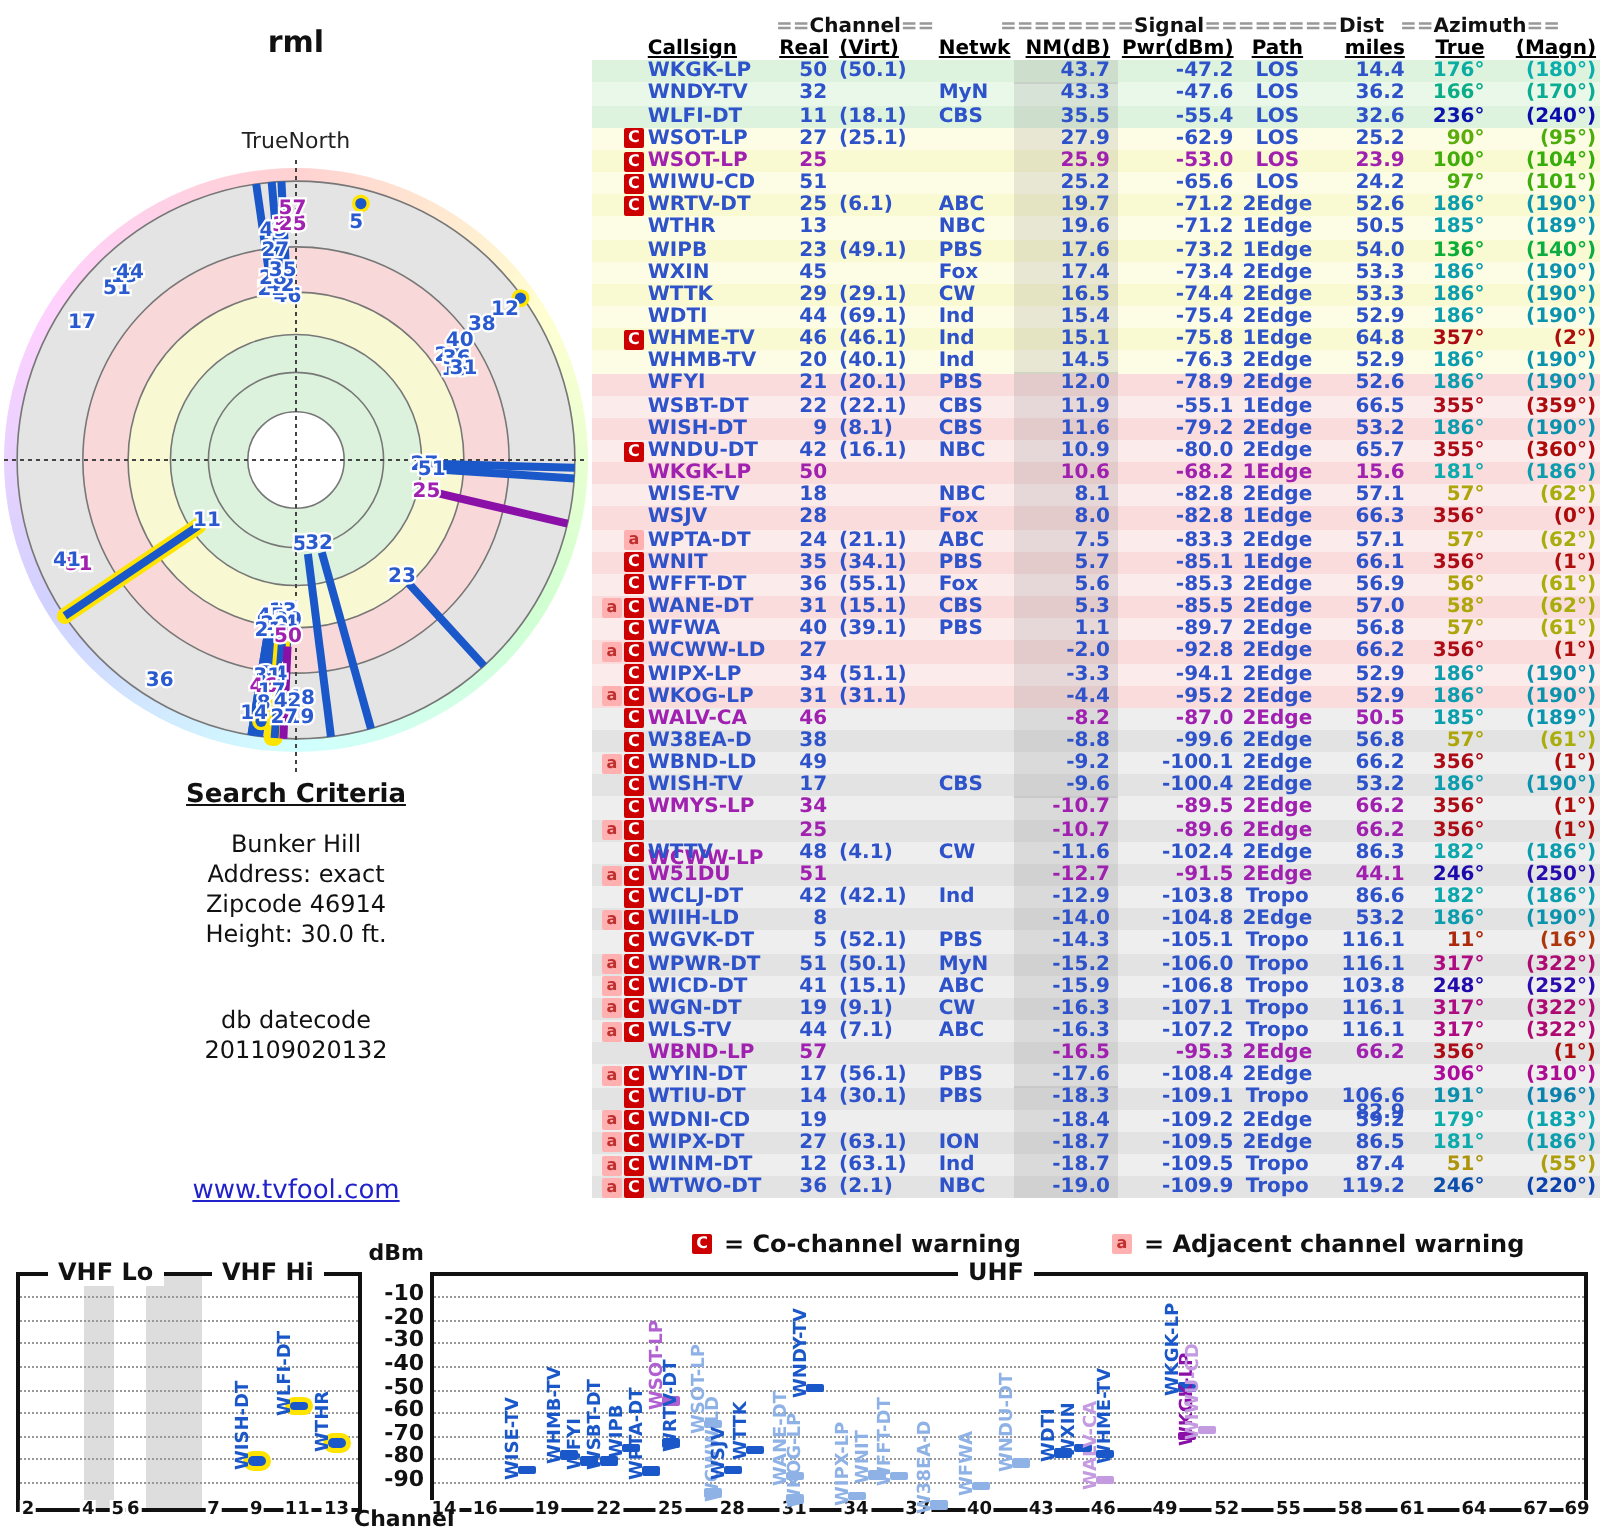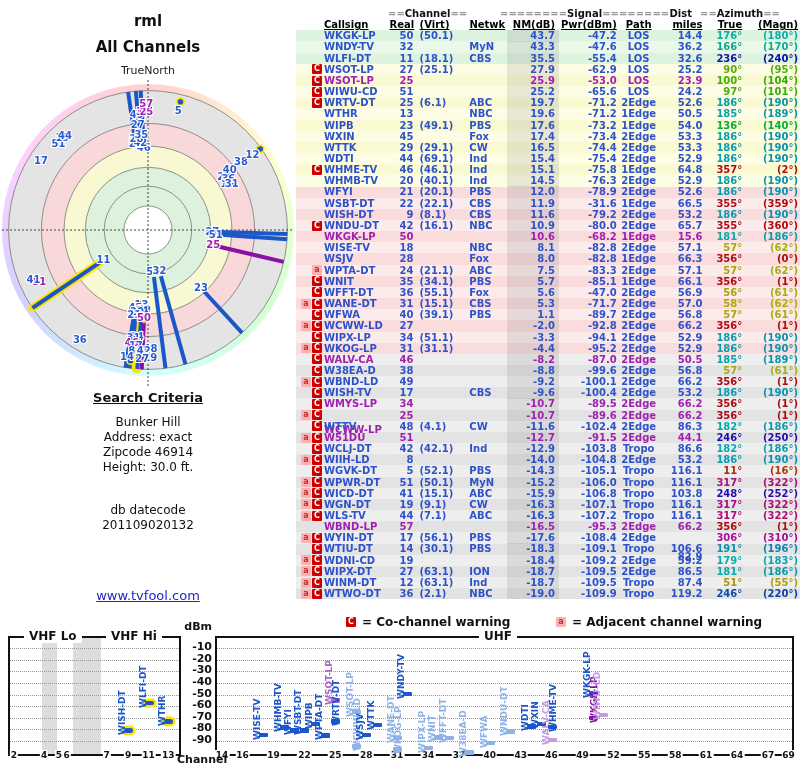--- a/index.html
+++ b/index.html
@@ -56,21 +56,20 @@
   .bar.hl{box-shadow:0 0 0 2.5px #ffe400;border-radius:3px;}
   .slab{position:absolute;font-size:9px;font-weight:bold;white-space:nowrap;transform:rotate(-90deg);transform-origin:left bottom;}
   .legend-item{position:absolute;font-size:12px;color:#111;display:flex;align-items:center;gap:6px;}
 </style>
 </head>
 <body>
 
 <div id="page">
 
   <div class="abs" id="title">rml</div>
-  <div class="abs" id="subtitle">All Channels</div>
 
   <div class="abs" id="radar">
     <div class="abs" id="north-label">TrueNorth</div>
     <div class="abs" id="radar-wheel"></div>
     <svg class="abs" id="radar-svg">
         <circle cx="148" cy="152" r="139.43" fill="#e4e4e4"></circle>
         <circle cx="148" cy="152" r="106.58" fill="#f8d8d8"></circle>
         <circle cx="148" cy="152" r="83.94999999999999" fill="#f8f8d2"></circle>
         <circle cx="148" cy="152" r="62.78" fill="#dcf2dc"></circle>
         <circle cx="148" cy="152" r="24.09" fill="#ffffff"></circle>
@@ -410,21 +409,21 @@
           <span class="c-true" style="color: rgb(11, 156, 173);">186°</span>
           <span class="c-magn" style="color: rgb(11, 146, 173);">(190°)</span>
         </div>
         <div class="trow" style="background: rgb(252, 235, 235);">
           <span class="c-warn"></span>
           <span class="c-call" style="color: rgb(46, 82, 201);">WSBT-DT</span>
           <span class="c-real" style="color: rgb(46, 82, 201);">22</span>
           <span class="c-virt" style="color: rgb(46, 82, 201);">(22.1)</span>
           <span class="c-net" style="color: rgb(46, 82, 201);">CBS</span>
           <span class="c-nm" style="color: rgb(46, 82, 201); background: rgba(110, 110, 110, 0.15);">11.9</span>
-          <span class="c-pwr" style="color: rgb(46, 82, 201);">-31.6</span>
+          <span class="c-pwr" style="color: rgb(46, 82, 201);">-55.1</span>
           <span class="c-path" style="color: rgb(46, 82, 201);">1Edge</span>
           <span class="c-miles" style="color: rgb(46, 82, 201);">66.5</span>
           <span class="c-true" style="color: rgb(173, 11, 24);">355°</span>
           <span class="c-magn" style="color: rgb(173, 11, 14);">(359°)</span>
         </div>
         <div class="trow" style="background: rgb(250, 220, 220);">
           <span class="c-warn"></span>
           <span class="c-call" style="color: rgb(46, 82, 201);">WISH-DT</span>
           <span class="c-real" style="color: rgb(46, 82, 201);">9</span>
           <span class="c-virt" style="color: rgb(46, 82, 201);">(8.1)</span>
@@ -522,37 +521,37 @@
         </div>
         <div class="trow" style="background: rgb(252, 235, 235);">
           <span class="c-warn">
             <span class="wbox" style="background: rgb(204, 0, 0); color: rgb(255, 255, 255);">C</span>
           </span>
           <span class="c-call" style="color: rgb(46, 82, 201);">WFFT-DT</span>
           <span class="c-real" style="color: rgb(46, 82, 201);">36</span>
           <span class="c-virt" style="color: rgb(46, 82, 201);">(55.1)</span>
           <span class="c-net" style="color: rgb(46, 82, 201);">Fox</span>
           <span class="c-nm" style="color: rgb(46, 82, 201); background: rgba(110, 110, 110, 0.15);">5.6</span>
-          <span class="c-pwr" style="color: rgb(46, 82, 201);">-47.0</span>
+          <span class="c-pwr" style="color: rgb(46, 82, 201);">-85.3</span>
           <span class="c-path" style="color: rgb(46, 82, 201);">2Edge</span>
           <span class="c-miles" style="color: rgb(46, 82, 201);">56.9</span>
           <span class="c-true" style="color: rgb(173, 162, 11);">56°</span>
           <span class="c-magn" style="color: rgb(170, 173, 11);">(61°)</span>
         </div>
         <div class="trow" style="background: rgb(250, 220, 220);">
           <span class="c-warn">
             <span class="wbox" style="background: rgb(255, 176, 176); color: rgb(192, 48, 48);">a</span>
             <span class="wbox" style="background: rgb(204, 0, 0); color: rgb(255, 255, 255);">C</span>
           </span>
           <span class="c-call" style="color: rgb(46, 82, 201);">WANE-DT</span>
           <span class="c-real" style="color: rgb(46, 82, 201);">31</span>
           <span class="c-virt" style="color: rgb(46, 82, 201);">(15.1)</span>
           <span class="c-net" style="color: rgb(46, 82, 201);">CBS</span>
           <span class="c-nm" style="color: rgb(46, 82, 201); background: rgba(110, 110, 110, 0.15);">5.3</span>
-          <span class="c-pwr" style="color: rgb(46, 82, 201);">-71.7</span>
+          <span class="c-pwr" style="color: rgb(46, 82, 201);">-85.5</span>
           <span class="c-path" style="color: rgb(46, 82, 201);">2Edge</span>
           <span class="c-miles" style="color: rgb(46, 82, 201);">57.0</span>
           <span class="c-true" style="color: rgb(173, 167, 11);">58°</span>
           <span class="c-magn" style="color: rgb(167, 173, 11);">(62°)</span>
         </div>
         <div class="trow" style="background: rgb(252, 235, 235);">
           <span class="c-warn">
             <span class="wbox" style="background: rgb(204, 0, 0); color: rgb(255, 255, 255);">C</span>
           </span>
           <span class="c-call" style="color: rgb(46, 82, 201);">WFWA</span>

